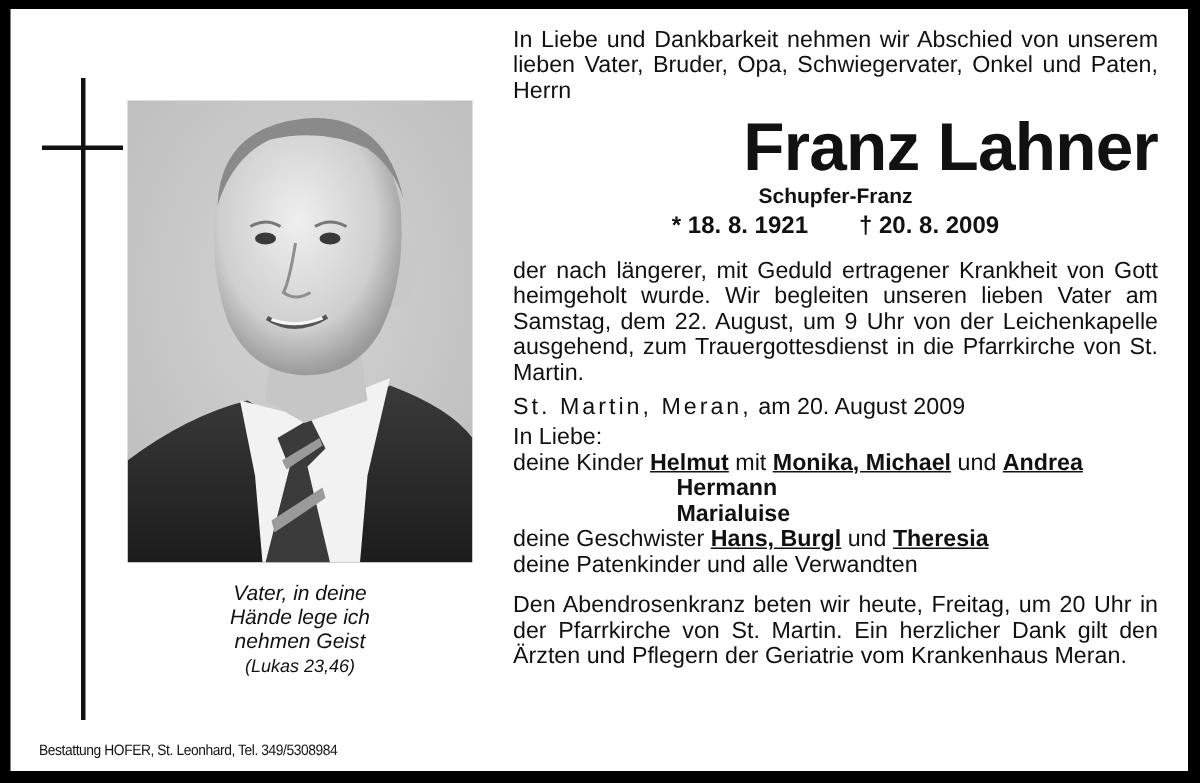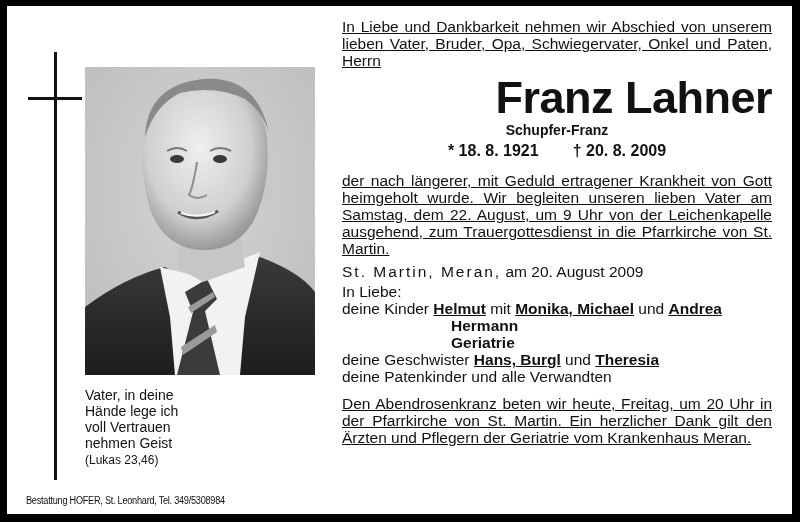--- a/index.html
+++ b/index.html
@@ -3,28 +3,28 @@
 <meta charset="utf-8">
 <style>
   html, body { margin: 0; padding: 0; }
   body { width: 800px; height: 522px; background: #000; position: relative; overflow: hidden;
          font-family: "Liberation Sans", sans-serif; color: #111; }
   .panel { position: absolute; left: 7px; top: 6px; width: 785px; height: 508px; background: #fff; }
   .cross-v { position: absolute; left: 47px; top: 46px; width: 3px; height: 428px; background: #111; }
   .cross-h { position: absolute; left: 21px; top: 91px; width: 54px; height: 3px; background: #111; }
   .photo { position: absolute; left: 78px; top: 61px; width: 230px; height: 308px; background: #c9c9c9; overflow: hidden; }
   .photo svg { display: block; }
-  .quote { position: absolute; left: 78px; top: 381px; width: 230px; 
-           font-size: 14px; line-height: 16px; color: #111; }
+  .quote { position: absolute; left: 78px; top: 381px; width: 230px; text-align: center;
+           font-style: italic; font-size: 14px; line-height: 16px; color: #111; }
   .quote .ref { font-size: 12px; display: block; margin-top: 1px; }
   .footer { position: absolute; left: 19px; top: 489px; font-size: 10px; color: #111;
             font-family: "Liberation Sans", sans-serif; letter-spacing: -0.3px; transform: scaleX(0.92); transform-origin: left; }
 
   .right { position: absolute; left: 335px; top: 8px; width: 430px; font-size: 15.5px; line-height: 17px; color: #111; }
-  .just { text-align: justify; text-align-last: left; text-decoration: underline; }
+  .just { text-align: justify; text-align-last: left; }
   p { margin: 0; }
   .intro { margin-top: 4px; }
   .name { text-align: right; font-weight: bold; font-size: 45px; line-height: 46px; margin-top: 6px; letter-spacing: -0.5px; }
   .nickname { text-align: center; font-weight: bold; font-size: 14px; line-height: 18px; margin-top: 0px; }
   .dates { text-align: center; font-weight: bold; font-size: 16px; line-height: 20px; margin-top: 2px; }
   .dates span + span { margin-left: 34px; }
   .body1 { margin-top: 11px; }
   .place { margin-top: 6px; }
   .place .spaced { letter-spacing: 2px; }
   .family { margin-top: 3px; }
@@ -81,41 +81,40 @@
       <path d="M112 95 Q108 120 104 128 Q112 134 122 128" stroke="#8f8f8f" stroke-width="2" fill="none"></path>
 
       <path d="M93 145 Q112 157 133 144" stroke="#555" stroke-width="3" fill="none"></path>
       <path d="M96 146 Q112 152 130 145" stroke="#f6f6f6" stroke-width="2" fill="none"></path>
     </svg>
   </div>
 
   <div class="quote">
     <div>Vater, in deine</div>
     <div>Hände lege ich</div>
-    <div>voll Vertrauen</div>
     <div>nehmen Geist</div>
     <span class="ref">(Lukas 23,46)</span>
   </div>
 
   <div class="footer">Bestattung HOFER, St. Leonhard, Tel. 349/5308984</div>
 
   <div class="right">
     <p class="just intro">In Liebe und Dankbarkeit nehmen wir Abschied von unserem lieben Vater, Bruder, Opa, Schwiegervater, Onkel und Paten, Herrn</p>
     <div class="name">Franz Lahner</div>
     <div class="nickname">Schupfer-Franz</div>
     <div class="dates">
       <span>* 18. 8. 1921</span><span>† 20. 8. 2009</span>
     </div>
     <p class="just body1">der nach längerer, mit Geduld ertragener Krankheit von Gott heimgeholt wurde. Wir begleiten unseren lieben Vater am Samstag, dem 22. August, um 9 Uhr von der Leichenkapelle ausgehend, zum Trauergottesdienst in die Pfarrkirche von St. Martin.</p>
     <p class="place"><span class="spaced">St. Martin, Meran,</span><span> am 20. August 2009</span></p>
 
     <div class="family">
       <div>In Liebe:</div>
       <div><span>deine Kinder </span><b>Helmut</b><span> mit </span><b>Monika, Michael</b><span> und </span><b>Andrea</b></div>
       <div class="indent">Hermann</div>
-      <div class="indent">Geriatrie</div>
+      <div class="indent">Marialuise</div>
       <div><span>deine Geschwister </span><b>Hans, Burgl</b><span> und </span><b>Theresia</b></div>
       <div>deine Patenkinder und alle Verwandten</div>
     </div>
 
     <p class="just closing">Den Abendrosenkranz beten wir heute, Freitag, um 20 Uhr in der Pfarrkirche von St. Martin. Ein herzlicher Dank gilt den Ärzten und Pflegern der Geriatrie vom Krankenhaus Meran.</p>
   </div>
 </div>
 
 </body></html>

